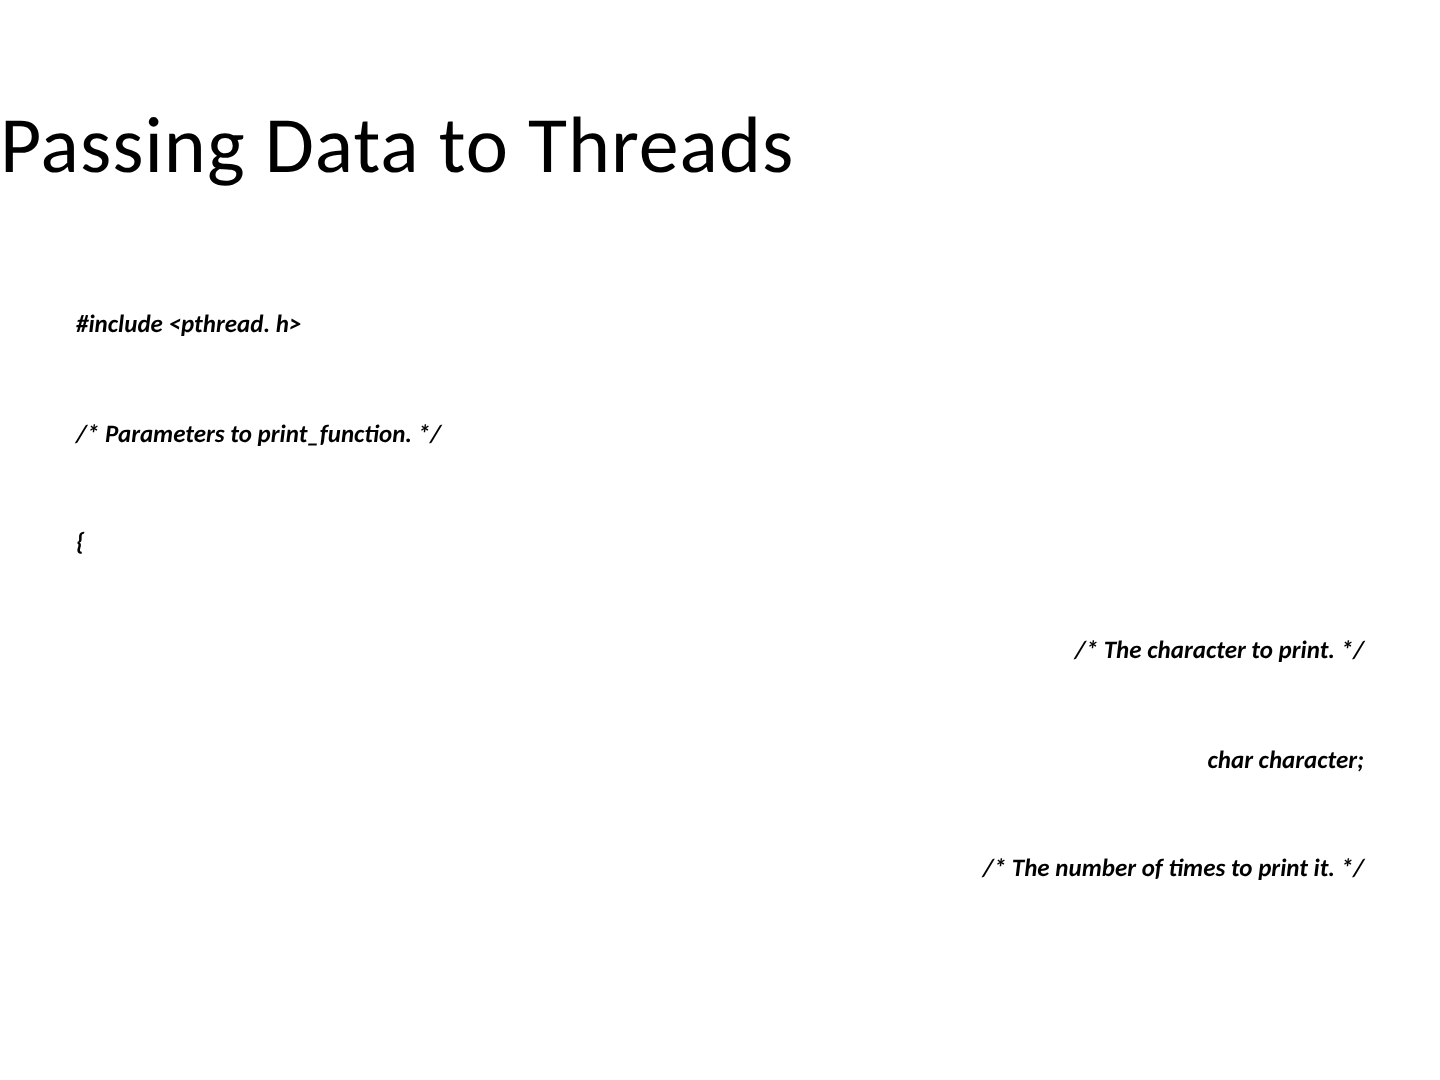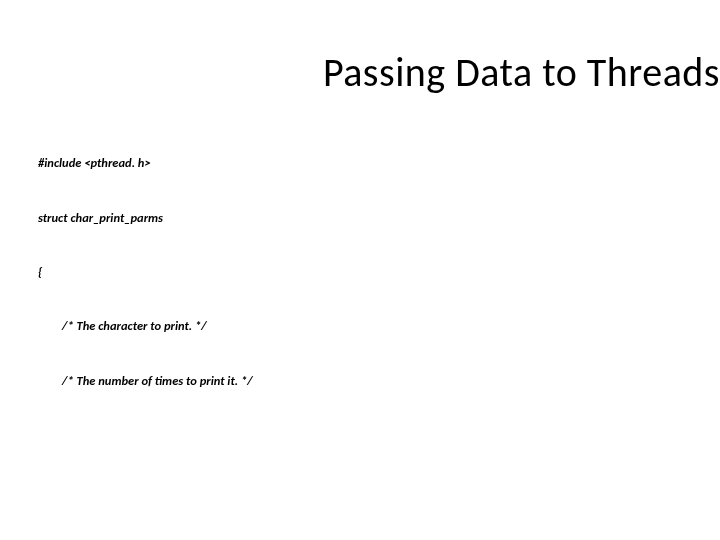--- a/index.html
+++ b/index.html
@@ -15,21 +15,21 @@
     width: 720px;
     height: 540px;
     position: relative;
     box-sizing: border-box;
   }
   .title {
     position: absolute;
     top: 48px;
     left: 0;
     width: 100%;
-    text-align: right;
+    text-align: left;
     font-size: 40px;
     font-weight: 400;
     color: #000;
     letter-spacing: 0.5px;
   }
   .code-block {
     position: absolute;
     top: 118px;
     left: 38px;
     right: 38px;
@@ -37,33 +37,34 @@
     line-height: 1.45;
     font-weight: 700;
     color: #000;
     white-space: pre-wrap;
     font-family: Calibri, "Segoe UI", Arial, sans-serif;
   }
   .code-line {
     display: block;
     font-style: italic;
   }
-  .indent1 { padding-left: 24px; }
+  .indent1 { padding-left: 24px; text-align: right; }
 </style>
 </head>
 <body>
 
 <div class="slide">
   <div class="title">Passing Data to Threads</div>
 
   <div class="code-block">
     <span class="code-line">#include &lt;pthread. h&gt;</span>
-    <span class="code-line">struct char_print_parms</span>
+    <span class="code-line">/* Parameters to print_function. */</span>
     <span class="code-line">{</span>
     <span class="code-line indent1">/* The character to print. */</span>
+    <span class="code-line indent1">char character;</span>
     <span class="code-line indent1">/* The number of times to print it. */</span>
     
     
     
     
     
     
     
     
     

